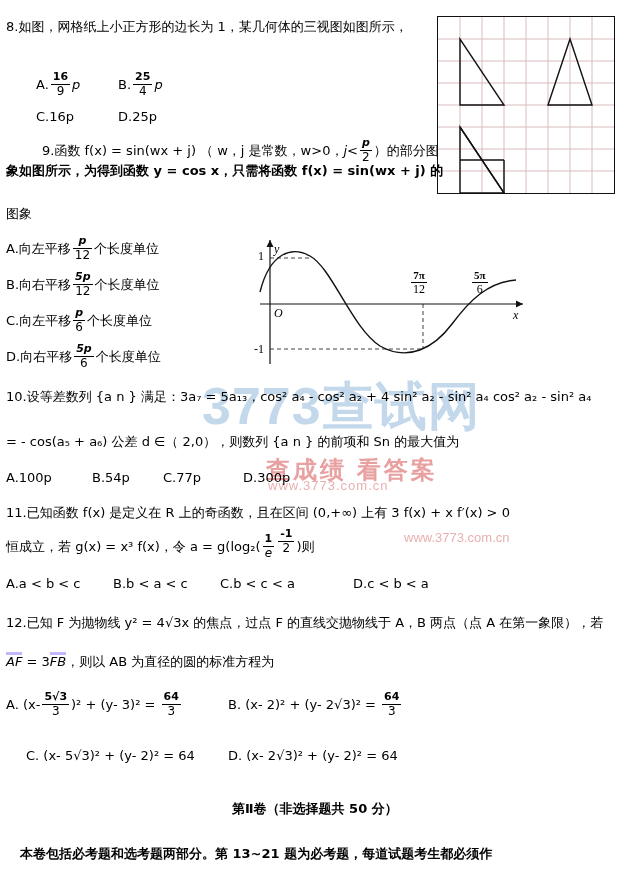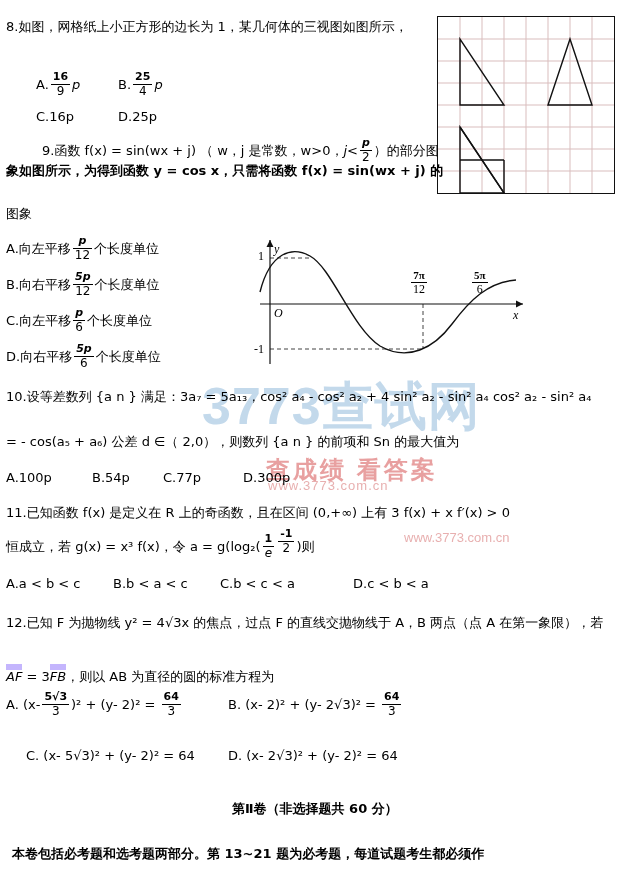--- a/index.html
+++ b/index.html
@@ -12,21 +12,21 @@
     overflow:hidden;
     font-size:13px;
   }
   .page{position:relative;width:627px;height:687px;}
   .ln{position:absolute;white-space:nowrap;}
   .b{font-weight:bold;}
   .it{font-style:italic;}
   .frac{display:inline-block;text-align:center;vertical-align:middle;margin:0 2px;position:relative;top:-1px;}
   .frac .num{display:block;border-bottom:1px solid #000;padding:0 2px;line-height:1.15;font-size:11px;font-weight:bold;}
   .frac .den{display:block;padding:0 2px;line-height:1.15;font-size:12px;}
-  .ovl{display:inline-block;border-top:6px solid #c4b5fd;line-height:1.1;margin-top:12px;}
+  .ovl{display:inline-block;border-top:3px solid #c4b5fd;line-height:1.1;}
   
   .grid-fig{position:absolute;left:437px;top:16px;width:176px;height:176px;border:1px solid #111;}
   .grid-fig svg{position:absolute;left:0;top:0;}
   
   .wave{position:absolute;left:248px;top:232px;width:280px;height:140px;}
   .wave svg{position:absolute;left:0;top:0;}
   
   .wm{position:absolute;left:202px;top:372px;font-size:52px;font-weight:bold;color:#b9d3e8;opacity:.85;letter-spacing:1px;font-family:"Liberation Sans",sans-serif;}
   .wm2{position:absolute;left:266px;top:454px;font-size:24px;font-weight:bold;color:#e8a0a0;font-family:"Liberation Sans",sans-serif;letter-spacing:3px;}
   .wm3{position:absolute;left:268px;top:478px;font-size:13px;color:#e8b0b0;font-family:"Liberation Sans",sans-serif;letter-spacing:1px;}
@@ -141,24 +141,24 @@
   <div class="ln cn" style="left:113px;top:576px;">B.b &lt; a &lt; c</div>
   <div class="ln cn" style="left:220px;top:576px;">C.b &lt; c &lt; a</div>
   <div class="ln cn" style="left:327px;top:576px;margin-left:26px;">D.c &lt; b &lt; a</div>
 
   <div class="ln cn" style="left:6px;top:614px;">12.已知 F 为抛物线 y² = 4√3x 的焦点，过点 F 的直线交抛物线于 A，B 两点（点 A 在第一象限），若</div>
   <div class="ln cn" style="left:6px;top:652px;">
     <span class="ovl it">AF</span><span> = 3</span><span class="ovl it">FB</span><span>，则以 AB 为直径的圆的标准方程为</span>
   </div>
 
   <div class="ln cn" style="left:6px;top:692px;">
-    <span>A. (x-</span><span class="frac"><span class="num">5√3</span><span class="den">3</span></span><span>)² + (y- 2)² = </span><span class="frac"><span class="num">64</span><span class="den">3</span></span>
+    <span>A. (x-</span><span class="frac"><span class="num">5√3</span><span class="den">3</span></span><span>)² + (y- 3)² = </span><span class="frac"><span class="num">64</span><span class="den">3</span></span>
   </div>
   <div class="ln cn" style="left:228px;top:692px;">
     <span>B. (x- 2)² + (y- 2√3)² = </span><span class="frac"><span class="num">64</span><span class="den">3</span></span>
   </div>
   <div class="ln cn" style="left:6px;top:748px;margin-left:20px;">C. (x- 5√3)² + (y- 2)² = 64</div>
   <div class="ln cn" style="left:228px;top:748px;">D. (x- 2√3)² + (y- 2)² = 64</div>
 
-  <div class="ln cn b" style="left:232px;top:800px;">第Ⅱ卷（非选择题共 60 分）</div>
-  <div class="ln cn b" style="left:12px;top:845px;">本卷包括必考题和选考题两部分。第 13~21 题为必考题，每道试题考生都必须作</div>
+  <div class="ln cn b" style="left:232px;top:800px;">第Ⅱ卷（非选择题共 50 分）</div>
+  <div class="ln cn b" style="left:20px;top:845px;">本卷包括必考题和选考题两部分。第 13~21 题为必考题，每道试题考生都必须作</div>
 
 </div>
 
 </body></html>

